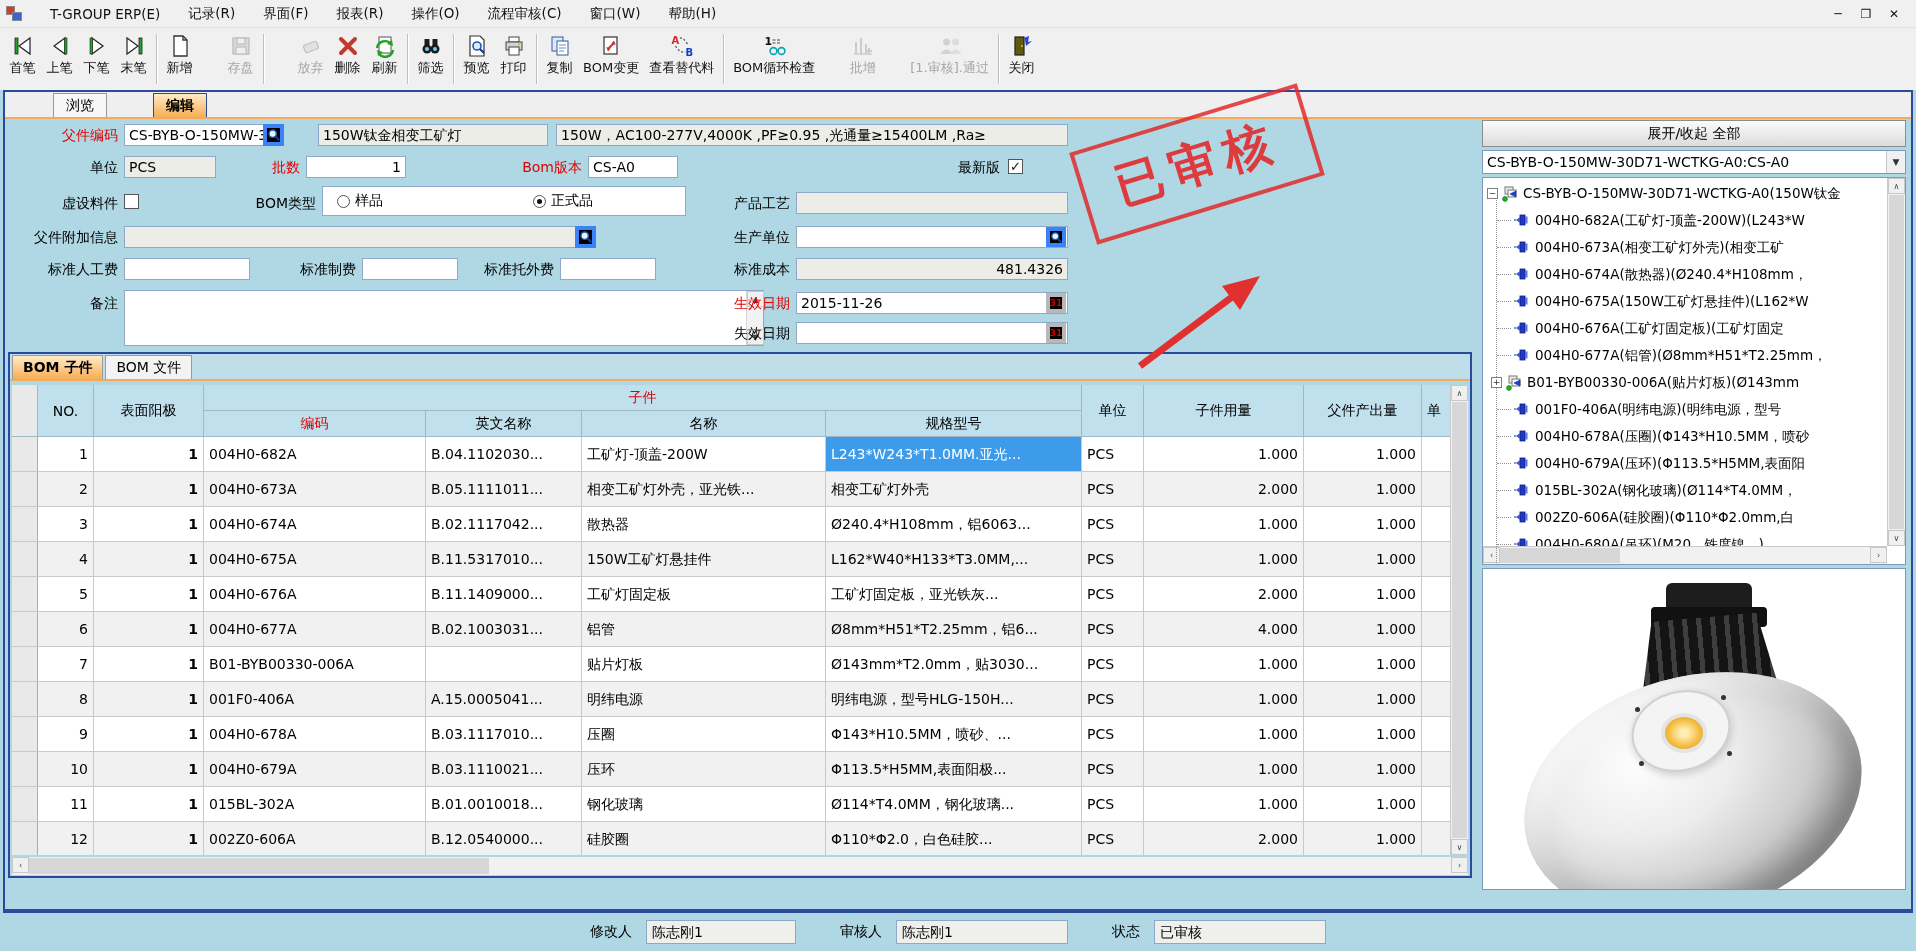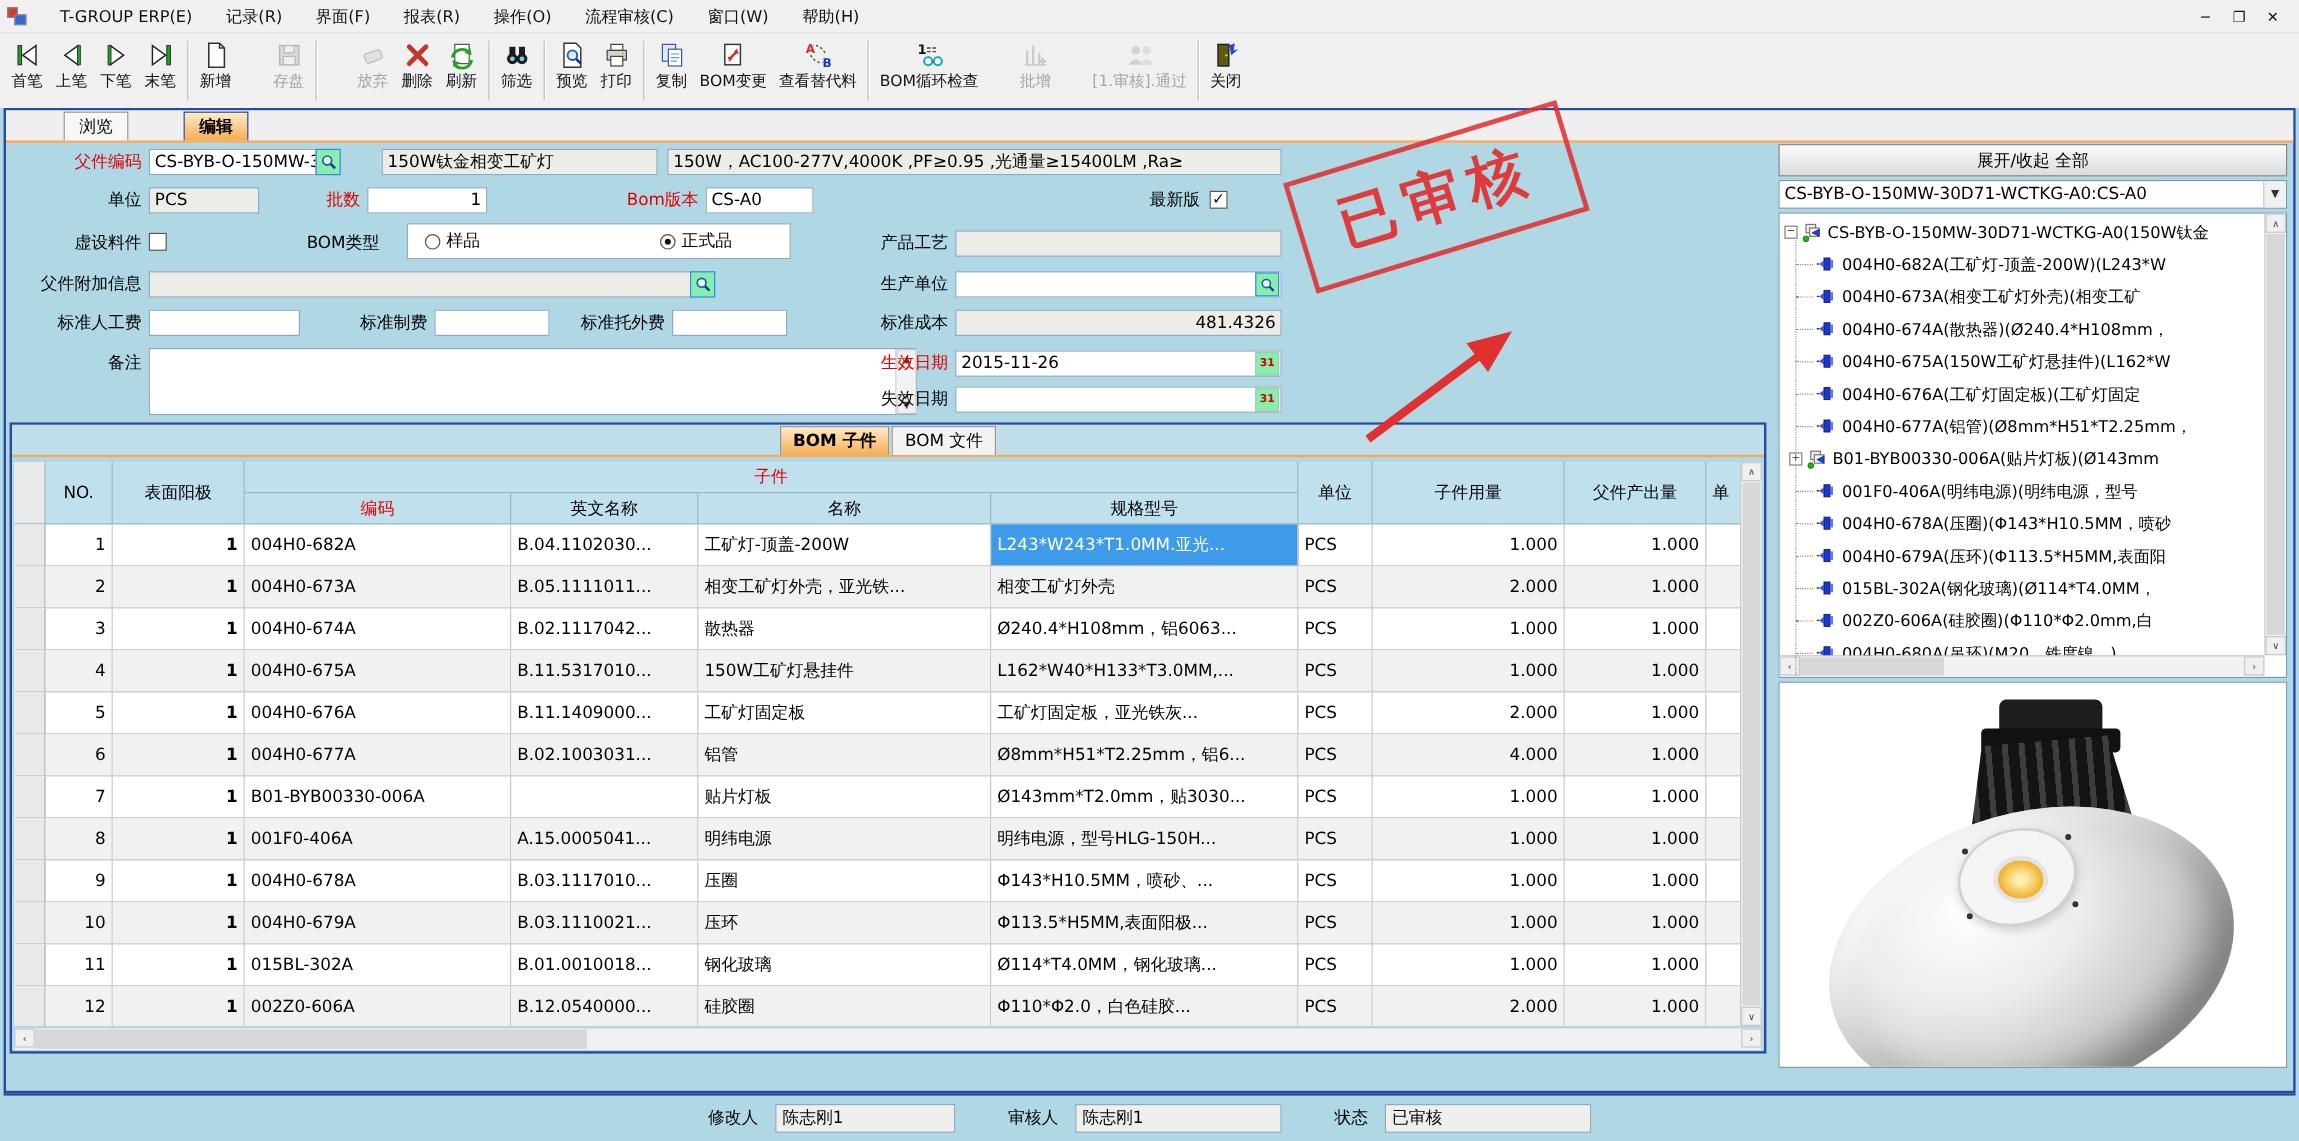--- a/index.html
+++ b/index.html
@@ -27,36 +27,36 @@
 .tabstrip { position:absolute; top:92px; left:5px; right:5px; height:27px; background:#EFEFEF; border-bottom:2px solid #F5A95F; display:flex; align-items:flex-end; padding-left:4px; z-index:3;}
 .vtab { padding:3px 12px 2px; font-size:14px; border:1px solid #9a9a9a; border-bottom:none; background:#F7F7F7; margin-right:2px;margin-left:44px; }
 .vtab.active { background:linear-gradient(#FFEBC8,#F6AE54); font-weight:bold; border-color:#2a4a9b; }
 
 
 .flabel { position:absolute; height:22px; line-height:22px; text-align:right; color:#000; font-size:14px; white-space:nowrap;}
 .flabel.red { color:#E00000; }
 .fld { position:absolute; height:22px; line-height:20px; background:#fff; border:1px solid #8FA8C8; padding:0 4px; font-size:14px; white-space:nowrap; overflow:hidden; }
 .fld.ro { background:#EDEDE8; }
 .fld.num { text-align:right; }
-.mini-btn { position:absolute; width:21px; height:22px; background:#86efac; border:1px solid #3b82f6; display:flex; align-items:center; justify-content:center; }
+.mini-btn { position:absolute; width:21px; height:22px; background:#000000; border:4px solid #3b82f6; display:flex; align-items:center; justify-content:center; }
 .cbox { position:absolute; width:15px; height:15px; background:#fff; border:1px solid #555; font-size:13px; line-height:13px; text-align:center; color:#111; font-weight:bold;}
 .radio-box { position:absolute; background:#fff; border:1px solid #8FA8C8; display:flex; align-items:center; }
 .radio { display:flex; align-items:center; gap:5px; font-size:14px; }
 .rdot { width:13px; height:13px; border-radius:50%; border:1px solid #555; background:#fff; position:relative; }
 .rdot.sel:after { content:""; position:absolute; left:3px; top:3px; width:5px; height:5px; border-radius:50%; background:#111; }
 .memo { position:absolute; background:#fff; border:1px solid #8FA8C8; }
 .memo .sb { position:absolute; right:0; top:0; bottom:0; width:17px; background:#F2F2F2; border-left:1px solid #D5D5D5; }
 .sb-arrow { width:17px; height:16px; background:#F0F0F0; border:1px solid #C8C8C8; color:#444; font-size:8px; display:flex; align-items:center; justify-content:center; }
 
 
 .stamp { position:absolute; left:1078px; top:116px; width:238px; height:96px; border:4px solid rgba(226,42,42,.85); transform:rotate(-17deg); display:flex; align-items:center; justify-content:center; font-size:48px; font-weight:bold; color:rgba(226,42,42,.9); letter-spacing:8px; z-index:5;}
 
 
 .bombox { position:absolute; left:8px; top:352px; width:1464px; height:526px; border:2px solid #2a4a9b; background:#AFD8E4; }
-.bomtabs { position:absolute; left:0; top:0; right:0; height:27px; display:flex; align-items:flex-end; padding-left:2px; border-bottom:2px solid #F5A95F; background:#BFDEE9;justify-content:center;}
+.bomtabs { position:absolute; left:0; top:0; right:0; height:27px; display:flex; align-items:flex-end; padding-left:2px; border-bottom:2px solid #F5A95F; background:#BFDEE9;}
 .btab { padding:3px 10px 2px; font-size:14px; border:1px solid #9a9a9a; border-bottom:none; background:#F3F3F3; margin-right:2px; }
 .btab.active { background:linear-gradient(#FFEBC8,#F6AE54); font-weight:bold; }
 
 .grid-wrap { position:absolute; left:2px; top:31px; width:1442px; height:470px; overflow:hidden; background:#fff; }
 .ghead { display:grid; grid-template-columns:26px 56px 110px 222px 156px 244px 256px 62px 160px 118px 32px; grid-template-rows:26px 26px; background:#BFE0EC; }
 .ghead .hc { border-right:1px solid #9FB8C2; border-bottom:1px solid #9FB8C2; display:flex; align-items:center; justify-content:center; font-size:14px; overflow:hidden; white-space:nowrap;}
 .ghead .red { color:#E00000; }
 .grow { display:grid; grid-template-columns:26px 56px 110px 222px 156px 244px 256px 62px 160px 118px 32px; height:35px; }
 .grow .gc { border-right:1px solid #C9C9C9; border-bottom:1px solid #C9C9C9; padding:0 5px; line-height:34px; font-size:14px; white-space:nowrap; overflow:hidden; }
 .grow.even .gc { background:#F1F1F1; }
@@ -354,21 +354,21 @@
   <div class="flabel red" style="left:240px;top:156px;width:60px;">批数</div>
   <div class="fld num" style="left:306px;top:156px;width:100px;">1</div>
   <div class="flabel red" style="left:516px;top:156px;width:66px;">Bom版本</div>
   <div class="fld" style="left:588px;top:156px;width:90px;">CS-A0</div>
   <div class="flabel" style="left:900px;top:156px;width:100px;">最新版</div>
   <div class="cbox" style="left:1008px;top:159px;">✓</div>
 
   <div class="flabel" style="left:20px;top:192px;width:98px;">虚设料件</div>
   <div class="cbox" style="left:124px;top:194px;"></div>
   <div class="flabel" style="left:240px;top:192px;width:76px;">BOM类型</div>
-  <div class="radio-box" style="left:322px;top:186px;width:320px;height:30px;margin-left:17px;">
+  <div class="radio-box" style="left:322px;top:186px;width:364px;height:30px;">
     <div class="radio" style="margin-left:14px;">
       <span class="rdot"></span>
       <span>样品</span>
     </div>
     <div class="radio" style="margin-left:150px;">
       <span class="rdot sel"></span>
       <span>正式品</span>
     </div>
   </div>
   <div class="flabel" style="left:690px;top:192px;width:100px;">产品工艺</div>

